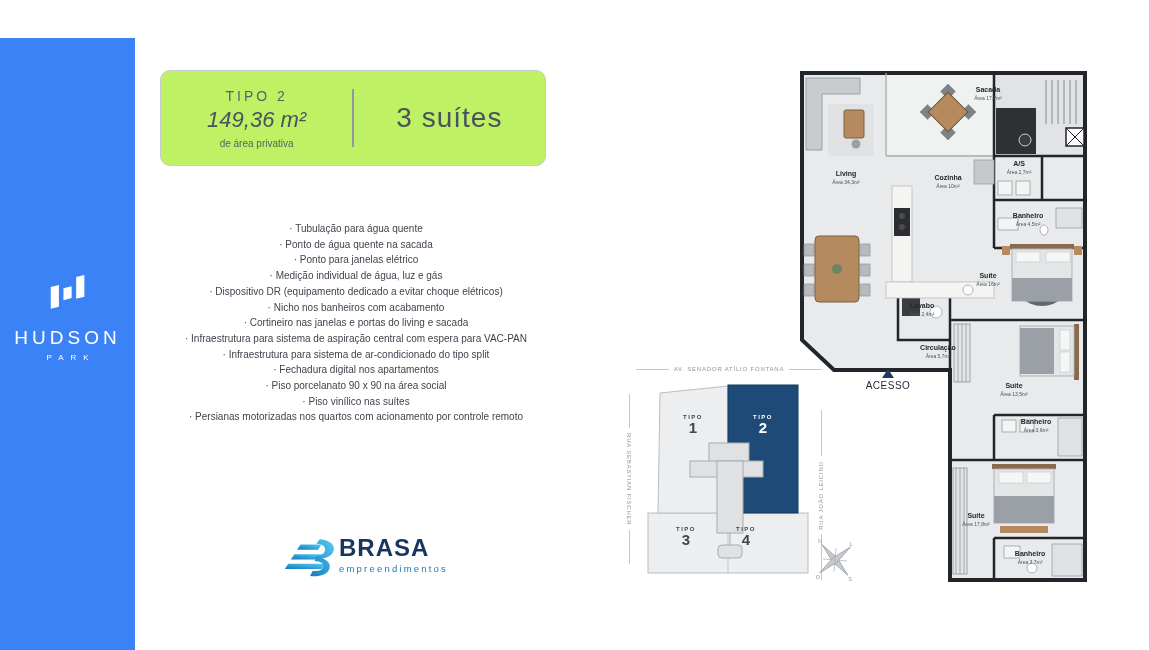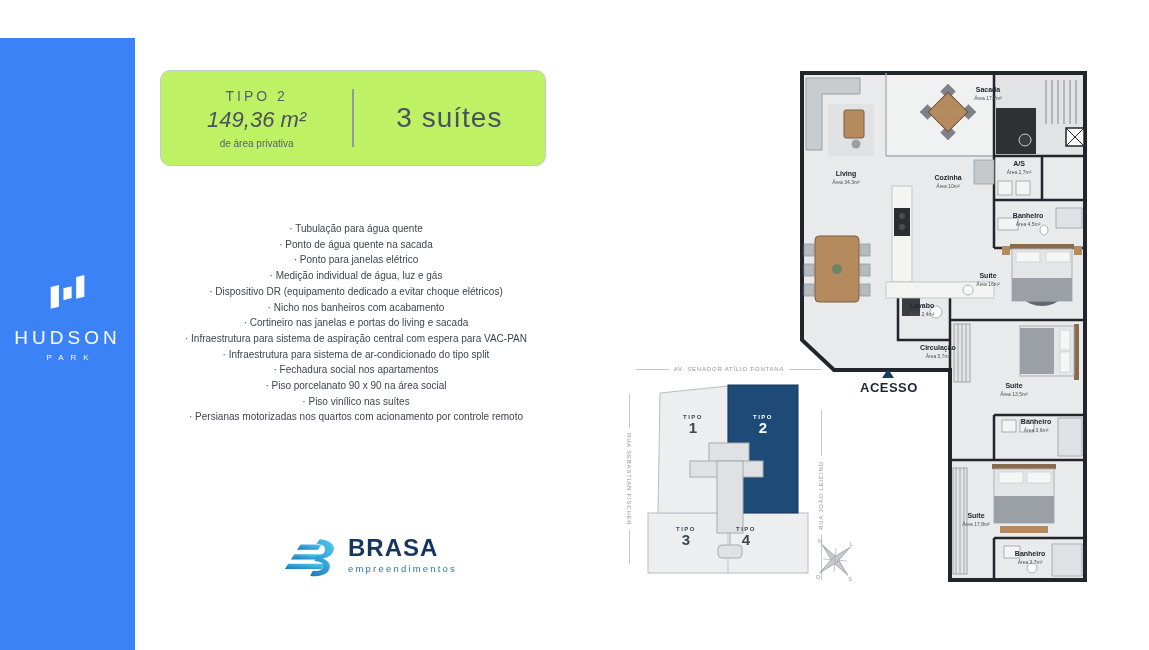--- a/index.html
+++ b/index.html
@@ -19,21 +19,21 @@
   .tc-left,.tc-right{flex:1;display:flex;flex-direction:column;align-items:center;justify-content:center;}
   .tc-divider{width:1.5px;background:#8f98a3;height:58px;align-self:center;}
   .tc-type{font-size:14px;letter-spacing:3px;color:#566170;}
   .tc-area{font-size:22px;color:#49525e;margin:3px 0 5px;font-style:italic;}
   .tc-caption{font-size:10px;color:#566170;}
   .tc-suites{font-size:28px;color:#49525e;letter-spacing:1px;}
   
   .features{position:absolute;left:160px;top:221px;width:392px;text-align:center;}
   .feature-line{font-size:10px;color:#3e454e;line-height:15.7px;white-space:nowrap;}
   
-  .brasa{position:absolute;left:283px;top:533px;display:flex;align-items:center;gap:9px;}
+  .brasa{position:absolute;left:283px;top:533px;display:flex;align-items:center;}
   .brasa-name{font-size:24px;font-weight:bold;color:#16355f;letter-spacing:1px;line-height:1;}
   .brasa-tagline{font-size:9.5px;color:#1d7ab8;letter-spacing:2.2px;margin-top:3px;}
   
   .keyplan{position:absolute;left:622px;top:362px;width:240px;height:228px;}
   .street-top{position:absolute;left:14px;top:4px;width:186px;display:flex;align-items:center;gap:5px;
     font-size:6px;letter-spacing:.8px;color:#8f959c;white-space:nowrap;}
   .leader-h{flex:1;height:1px;background:#c3c7ca;}
   .street-left{position:absolute;left:4px;top:32px;height:170px;display:flex;flex-direction:column;align-items:center;gap:5px;}
   .street-right{position:absolute;left:196px;top:48px;height:170px;display:flex;flex-direction:column;align-items:center;gap:5px;}
   .leader-v{width:1px;flex:1;background:#c3c7ca;}
@@ -48,21 +48,21 @@
   
   .floorplan{position:absolute;left:798px;top:68px;width:290px;height:515px;}
   .floorplan svg{position:absolute;left:0;top:0;}
   .room-labels{position:absolute;left:0;top:0;width:290px;height:515px;pointer-events:none;}
   .room-label{position:absolute;transform:translateX(-50%);text-align:center;line-height:1.25;}
   .room-label .rn{font-size:7px;font-weight:bold;color:#21272e;white-space:nowrap;}
   .room-label .ra{font-size:5px;color:#4b535a;white-space:nowrap;}
   .access{position:absolute;left:62px;top:301px;width:56px;text-align:center;}
   .access-arrow{width:0;height:0;margin:0 auto 2px;border-left:6px solid transparent;
     border-right:6px solid transparent;border-bottom:9px solid #1d3b60;}
-  .access-text{font-size:13px;font-weight:bold;letter-spacing:.5px;color:#1d2733;}
+  .access-text{font-size:10px;font-weight:normal;letter-spacing:.5px;color:#1d2733;}
 </style>
 </head>
 <body>
 
 <aside class="sidebar">
   <div class="logo-block">
     <svg width="52" height="40" viewBox="0 0 52 44">
       <g transform="skewY(-14)" fill="#ffffff">
         <rect x="7" y="16" width="9" height="24"></rect>
         <rect x="21" y="21" width="9" height="13"></rect>
@@ -89,21 +89,21 @@
 <section class="features">
     <div class="feature-line">· Tubulação para água quente</div>
     <div class="feature-line">· Ponto de água quente na sacada</div>
     <div class="feature-line">· Ponto para janelas elétrico</div>
     <div class="feature-line">· Medição individual de água, luz e gás</div>
     <div class="feature-line">· Dispositivo DR (equipamento dedicado a evitar choque elétricos)</div>
     <div class="feature-line">· Nicho nos banheiros com acabamento</div>
     <div class="feature-line">· Cortineiro nas janelas e portas do living e sacada</div>
     <div class="feature-line">· Infraestrutura para sistema de aspiração central com espera para VAC-PAN</div>
     <div class="feature-line">· Infraestrutura para sistema de ar-condicionado do tipo split</div>
-    <div class="feature-line">· Fechadura social nos apartamentos</div>
+    <div class="feature-line">· Fechadura digital nos apartamentos</div>
     <div class="feature-line">· Piso porcelanato 90 x 90 na área social</div>
     <div class="feature-line">· Piso vinílico nas suítes</div>
     <div class="feature-line">· Persianas motorizadas nos quartos com acionamento por controle remoto</div>
   </section>
 
 <section class="brasa">
   <svg width="56" height="44" viewBox="0 0 64 50">
     <defs>
       <linearGradient id="bg" x1="0" y1="1" x2="1" y2="0">
         <stop offset="0" stop-color="#1779be"></stop>

